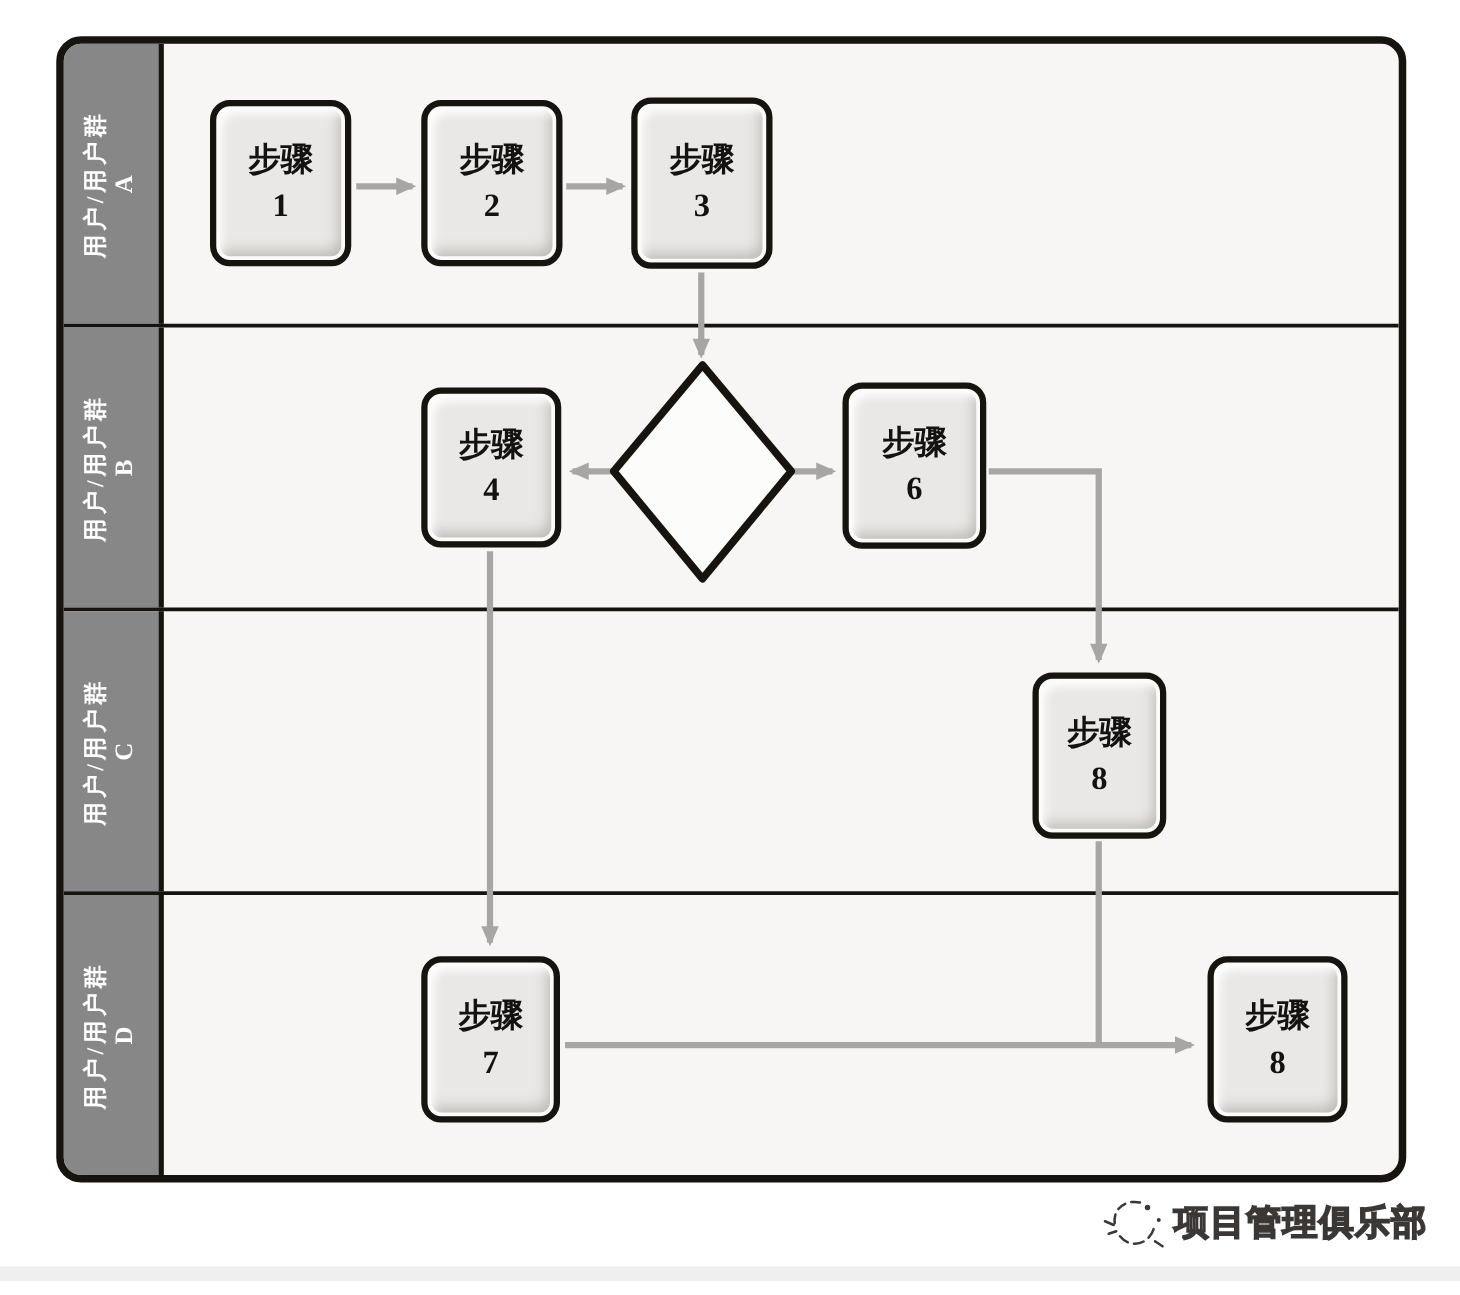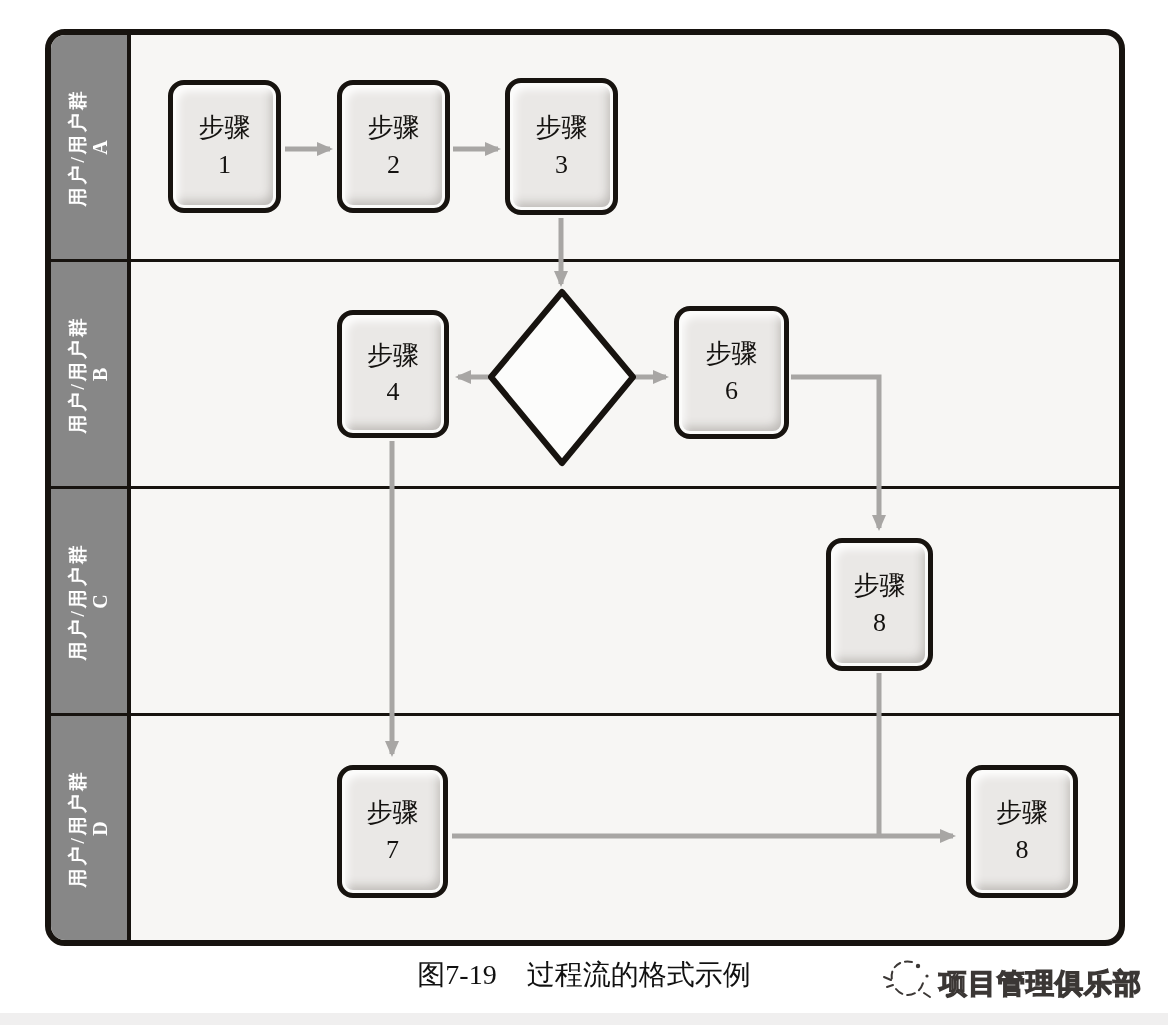--- a/index.html
+++ b/index.html
@@ -44,37 +44,38 @@
     position:absolute;box-sizing:border-box;
     background:var(--node-fill,#eae8e6);
     border:5px solid var(--node-border,#17130f);
     border-radius:16px;
     display:flex;flex-direction:column;align-items:center;justify-content:center;
     font-size:26px;line-height:1.4;color:#141210;
     box-shadow:
       inset 0 0 0 3px #fbfbfa,
       inset 5px 6px 8px rgba(255,255,255,.95),
       inset -5px -7px 10px rgba(125,120,114,.40);
+    font-weight: bold;
   }
   .decision-text{
     position:absolute;box-sizing:border-box;
     display:flex;flex-direction:column;align-items:center;justify-content:center;
     font-size:26px;line-height:1.4;color:#141210;
     background:transparent;
   }
   .svg-layer{position:absolute;left:0;top:0;pointer-events:none;}
   
   .caption{
     position:absolute;left:0;top:956px;width:1168px;
     text-align:center;font-size:28px;color:#111;
   }
   .caption .fig-num{margin-right:30px;}
   .brand{
     position:absolute;right:26px;top:953px;
-    display:flex;align-items:flex-end;gap:6px;
+    display:flex;align-items:center;gap:6px;
   }
   .brand-name{
     font-size:28px;font-weight:bold;letter-spacing:1px;
     color:#6b6764;
     -webkit-text-fill-color:#fbfbfa;
     -webkit-text-stroke:1.3px #3b3735;
   }
   .bottom-bar{
     position:absolute;left:0;top:1013px;width:1168px;height:12px;
     background:#f0efef;
@@ -166,23 +167,20 @@
   </div>
   <div class="step" style="left:337px;top:765px;width:111px;height:133px;">
     <span>步骤</span>
     <span>7</span>
   </div>
   <div class="step" style="left:966px;top:765px;width:112px;height:133px;">
     <span>步骤</span>
     <span>8</span>
   </div>
 
-  <div class="caption">
-    <span class="fig-num">图7-19</span><span>过程流的格式示例</span>
-  </div>
 
   <div class="brand">
     <svg width="52" height="50" viewBox="0 0 52 50">
       <g fill="none" stroke="#3b3735" stroke-width="2" stroke-linecap="round">
         <path d="M31 9 C 16 6, 7 18, 12 30" stroke-dasharray="7 5"></path>
         <path d="M15 36 C 23 46, 38 43, 42 30" stroke-dasharray="8 5"></path>
         <path d="M3 24 l7 3"></path>
         <path d="M6 34 l6 -2"></path>
         <path d="M43 40 l6 4"></path>
       </g>

